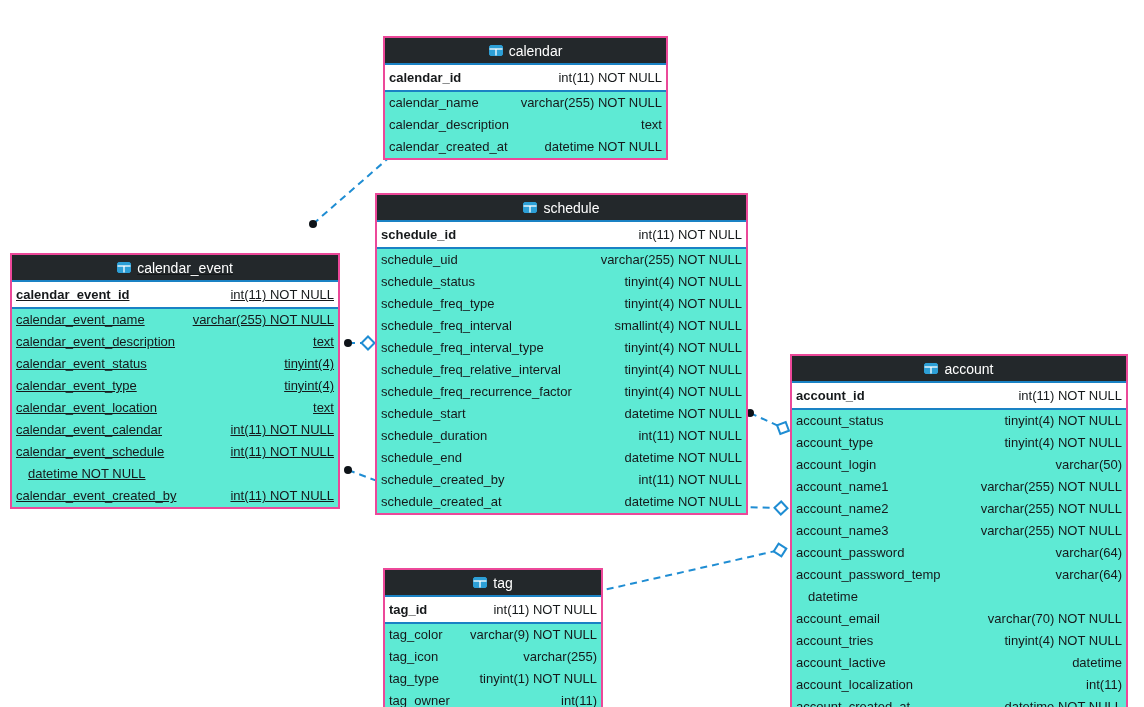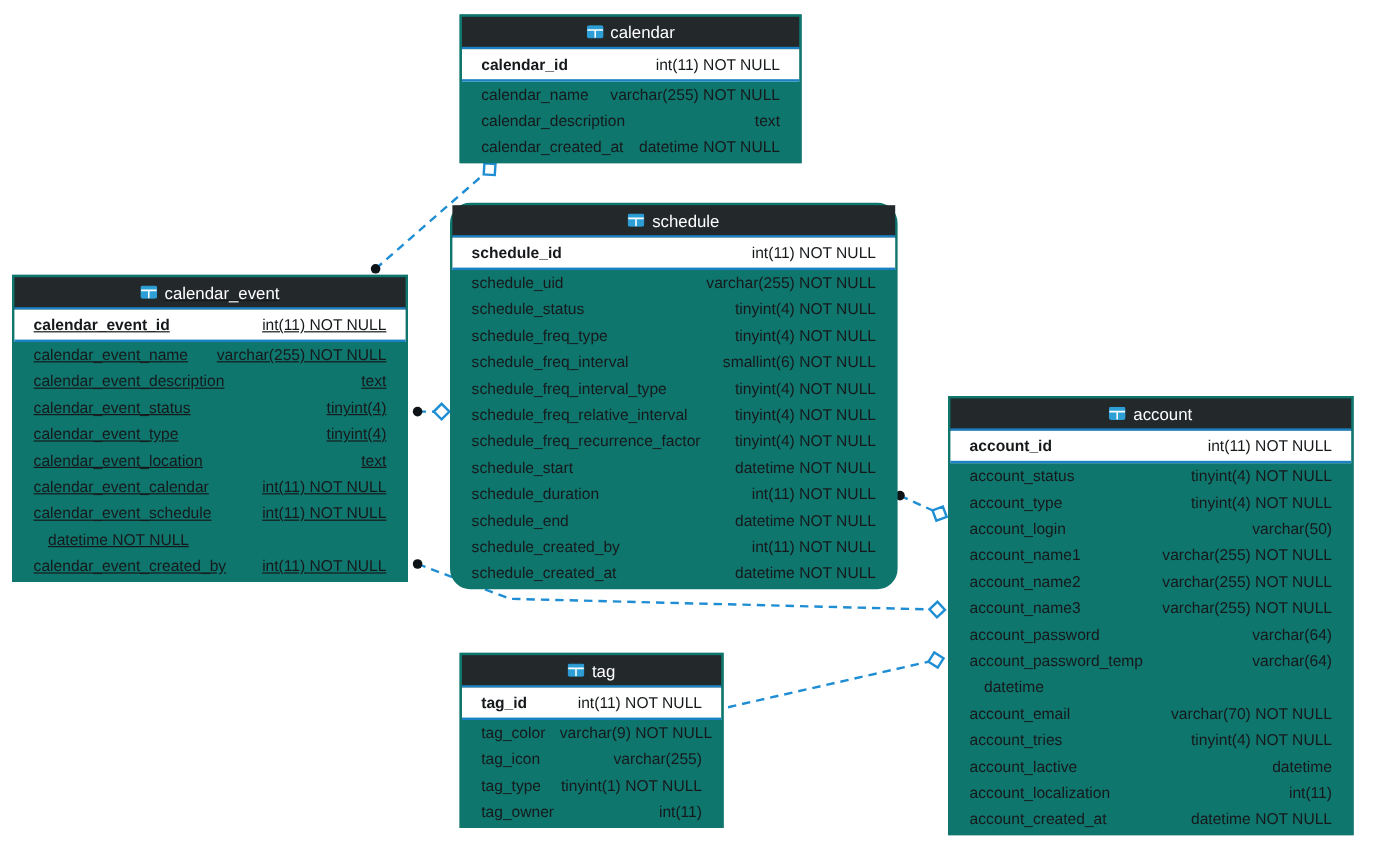--- a/index.html
+++ b/index.html
@@ -12,25 +12,26 @@
     font-family: "Liberation Sans", "DejaVu Sans", sans-serif;
   }
   #connector-layer {
     position: absolute;
     left: 0; top: 0;
     width: 1144px; height: 707px;
     pointer-events: none;
   }
   .db-table {
     position: absolute;
-    border: 2px solid #0f766e;
-    background: #0f766e;
+    border: 2px solid #ec4899;
+    background: #5eead4;
     box-sizing: border-box;
     font-size: 13px;
     color: #16191b;
+    margin-top: 24px;
   }
   .db-table-header {
     height: 25px;
     background: #23282b;
     color: #ffffff;
     display: flex;
     align-items: center;
     justify-content: center;
     gap: 6px;
     border-bottom: 2px solid #1a82c4;
@@ -42,21 +43,21 @@
     background: #ffffff;
     border-bottom: 2px solid #1a82c4;
   }
   .pk-section .col-row { line-height: 25px; }
   .pk-section .col-name { font-weight: bold; }
   .col-row {
     display: flex;
     justify-content: space-between;
     align-items: center;
     line-height: 22px;
-    padding: 0 16px;
+    padding: 0 4px;
     white-space: nowrap;
   }
   .col-name { text-align: left; }
   .col-type { text-align: right; margin-left: 12px; }
 </style>
 </head>
 <body>
 
 <div class="canvas">
   <svg id="connector-layer" xmlns="http://www.w3.org/2000/svg">
@@ -100,21 +101,21 @@
           <div class="col-row">
             <span class="col-name">calendar_description</span>
             <span class="col-type">text</span>
           </div>
           <div class="col-row">
             <span class="col-name">calendar_created_at</span>
             <span class="col-type">datetime NOT NULL</span>
           </div>
         </div>
       </div>
-      <div class="db-table" style="left: 375px; top: 169px; width: 373px; border-radius: 17px;">
+      <div class="db-table" style="left: 375px; top: 169px; width: 373px;">
         <div class="db-table-header">
           <svg width="14" height="11" viewBox="0 0 14 11">
             <rect x="0.5" y="0.5" width="13" height="10" rx="1.5" fill="#2d9fd6" stroke="#2d9fd6"></rect>
             <line x1="0.5" y1="4" x2="13.5" y2="4" stroke="#ffffff" stroke-width="1.3"></line>
             <line x1="7" y1="4" x2="7" y2="10.5" stroke="#ffffff" stroke-width="1.3"></line>
           </svg>
           <span>schedule</span>
         </div>
         <div class="pk-section">
           <div class="col-row">
@@ -130,21 +131,21 @@
           <div class="col-row">
             <span class="col-name">schedule_status</span>
             <span class="col-type">tinyint(4) NOT NULL</span>
           </div>
           <div class="col-row">
             <span class="col-name">schedule_freq_type</span>
             <span class="col-type">tinyint(4) NOT NULL</span>
           </div>
           <div class="col-row">
             <span class="col-name">schedule_freq_interval</span>
-            <span class="col-type">smallint(6) NOT NULL</span>
+            <span class="col-type">smallint(4) NOT NULL</span>
           </div>
           <div class="col-row">
             <span class="col-name">schedule_freq_interval_type</span>
             <span class="col-type">tinyint(4) NOT NULL</span>
           </div>
           <div class="col-row">
             <span class="col-name">schedule_freq_relative_interval</span>
             <span class="col-type">tinyint(4) NOT NULL</span>
           </div>
           <div class="col-row">

